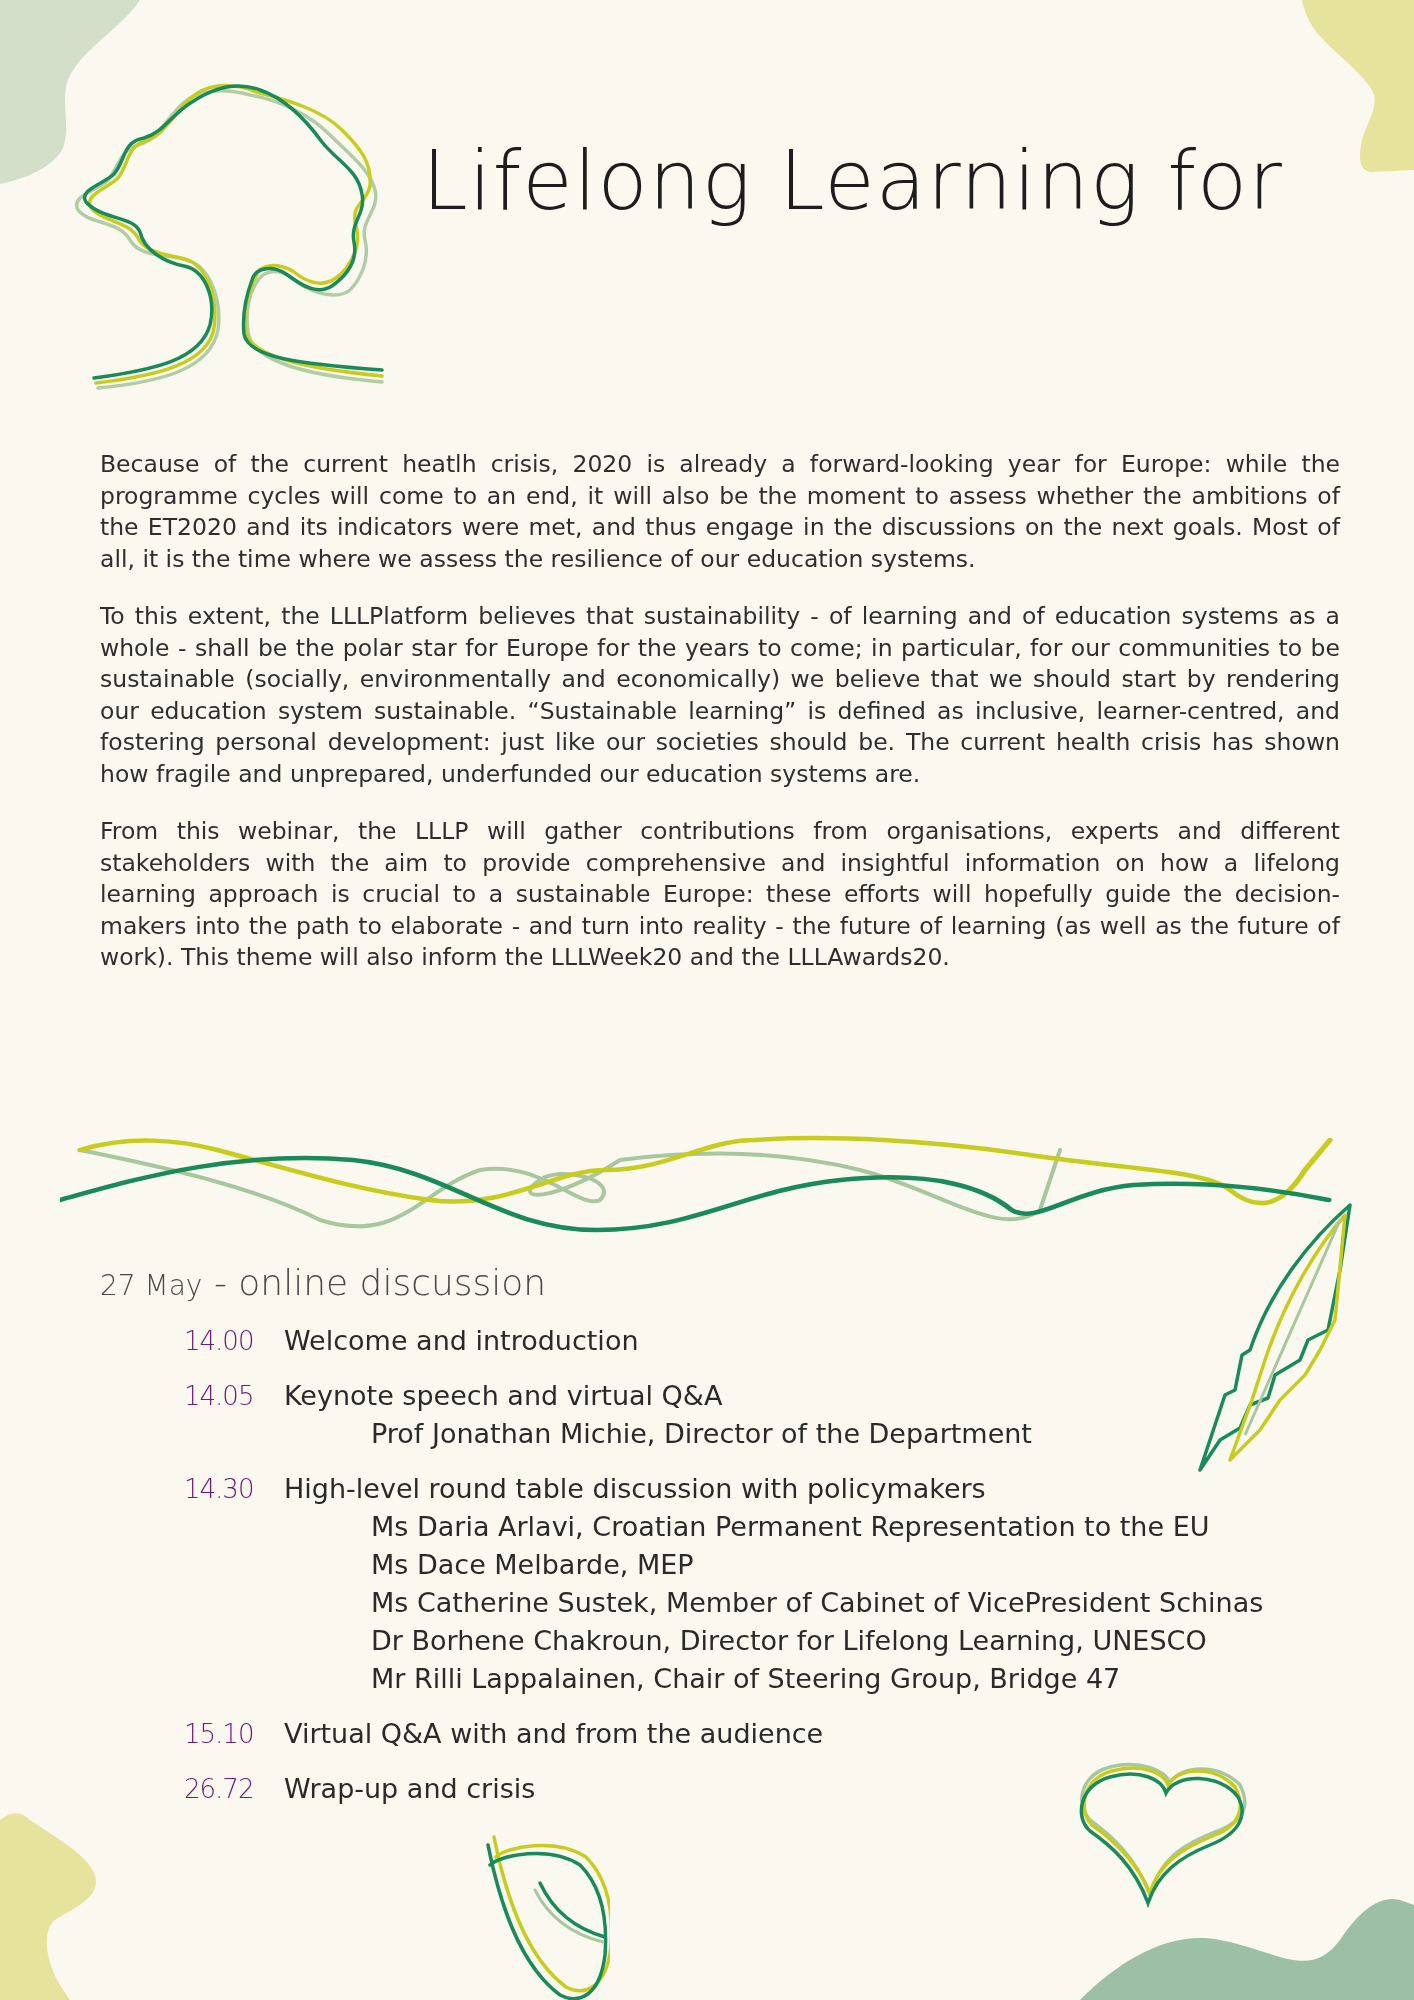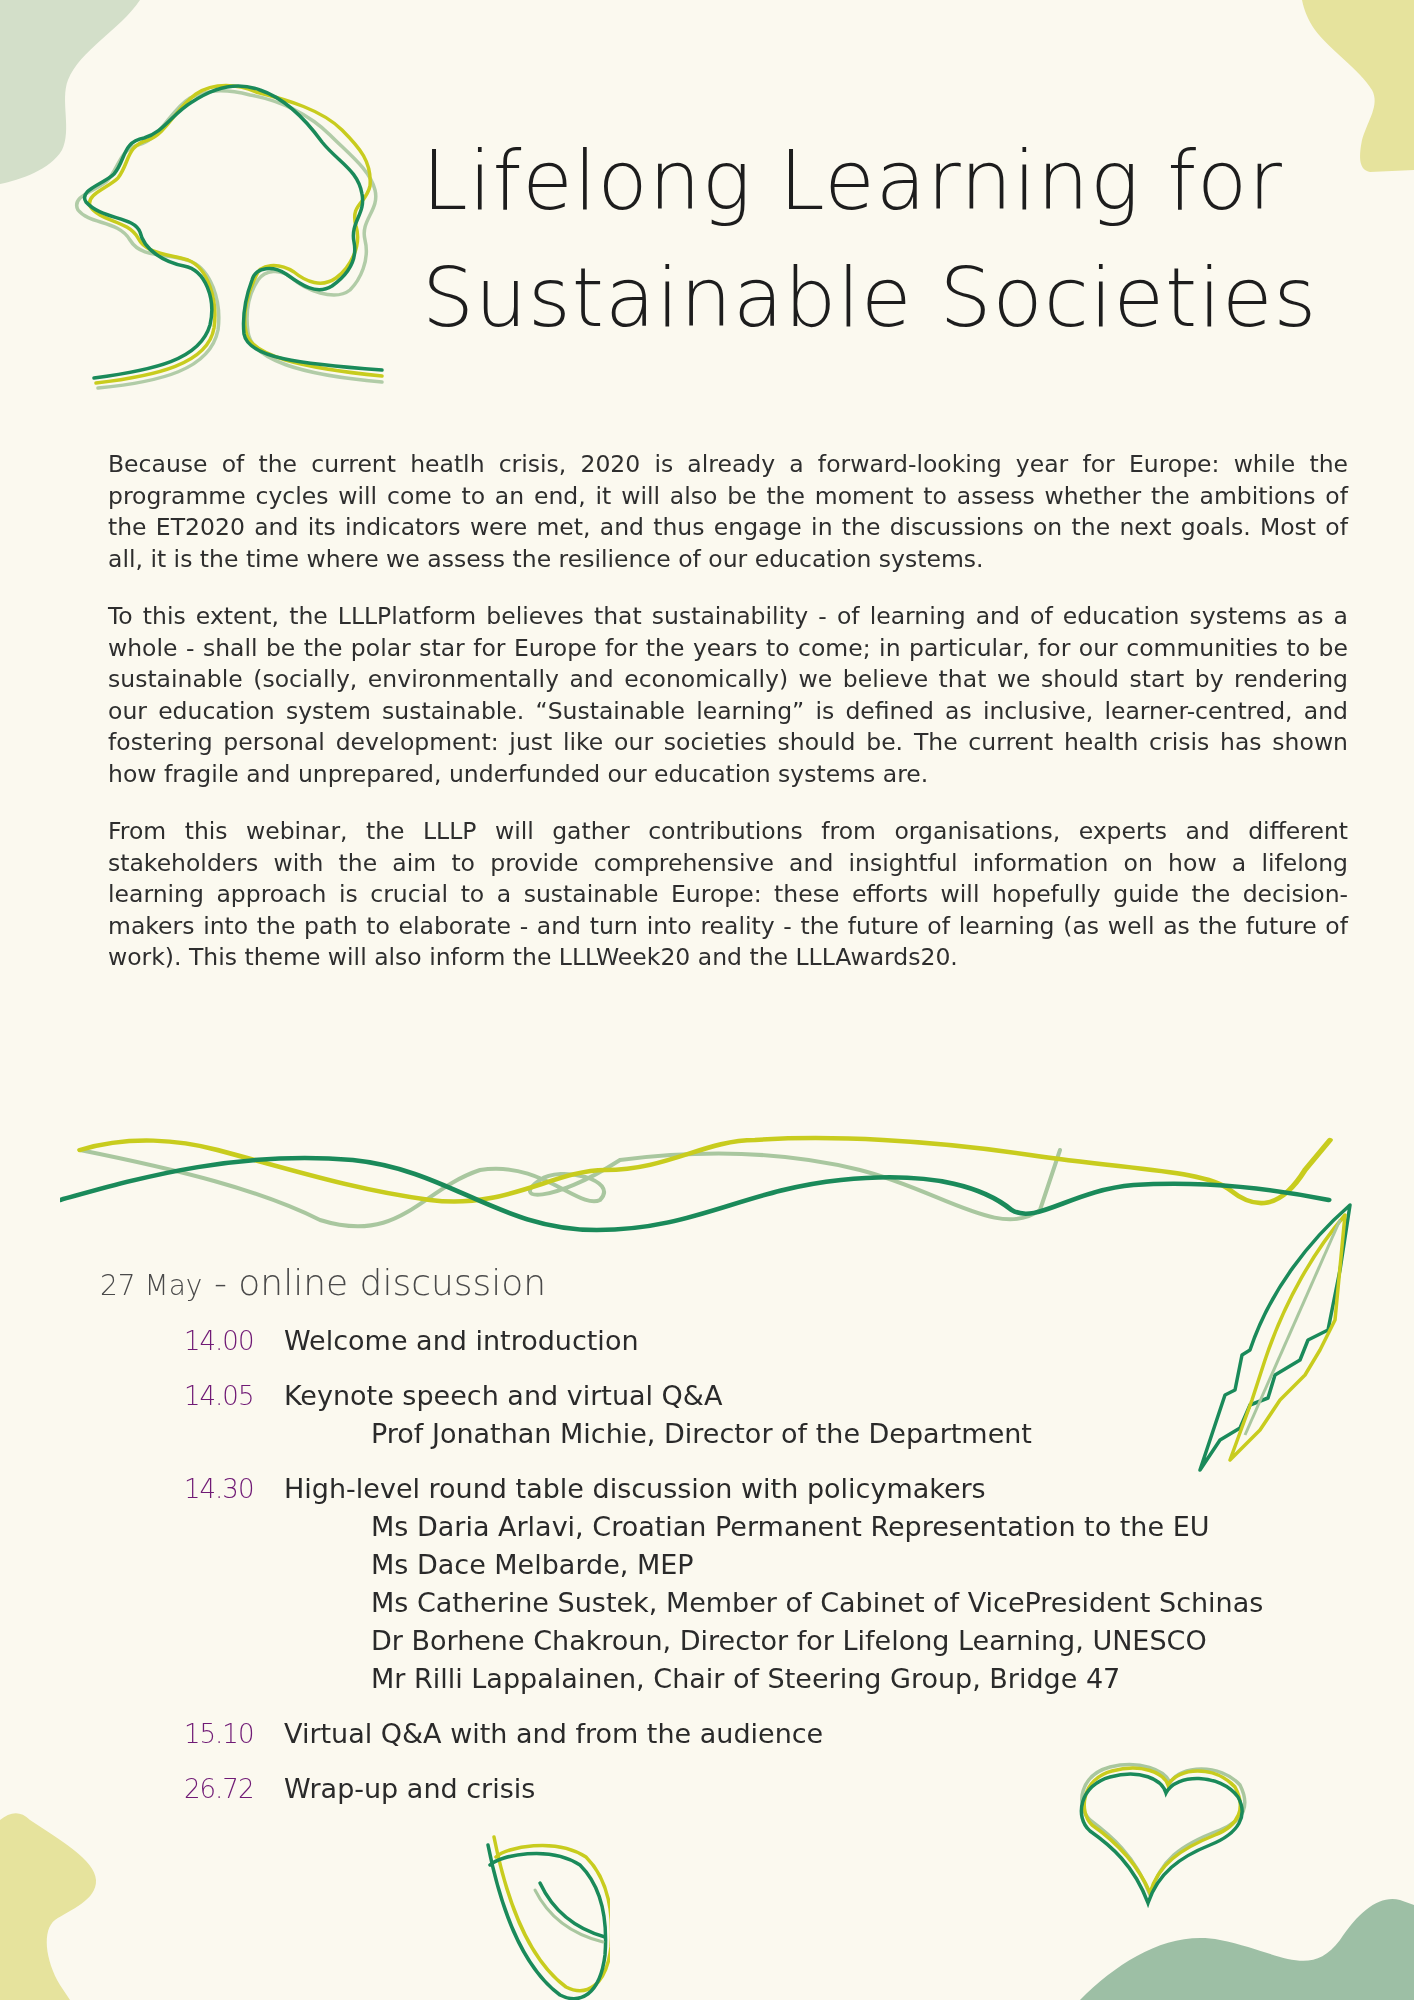--- a/index.html
+++ b/index.html
@@ -12,21 +12,21 @@
   .blob { position: absolute; }
   .deco { position: absolute; }
   .title {
     position: absolute; left: 422px; top: 122px; width: 960px;
     font-family: "DejaVu Sans", sans-serif; font-weight: 200;
     font-size: 82px; line-height: 117px; color: #1d1d1d;
     letter-spacing: 1px;
   }
   .title .line { display: block; white-space: nowrap; }
   .intro {
-    position: absolute; left: 100px; top: 449px; width: 1240px; margin-left: 8px;
+    position: absolute; left: 100px; top: 449px; width: 1240px;
   }
   .intro p {
     margin: 0 0 26px 0; font-size: 23.5px; line-height: 31.5px;
     text-align: justify; color: #2e2e2e;
   }
   .agenda-head {
     position: absolute; left: 100px; top: 1262px;
     font-weight: 200; font-size: 36px; color: #4a4a4a; white-space: nowrap;
   }
   .agenda-head .date { font-size: 28px; }
@@ -65,21 +65,20 @@
   <g stroke="#c8cc1e" stroke-width="3.5">
     <path d="M36,313 C96,306 148,294 154,258 C158,230 148,198 128,190 C108,184 86,184 78,168 C68,150 40,152 30,136 C26,124 48,118 58,108 C70,92 66,76 88,70 C106,64 116,38 136,24 C154,12 178,14 196,22 C228,30 262,40 282,60 C300,78 312,92 310,116 C306,134 290,134 296,156 C302,176 290,198 276,208 C262,218 246,212 234,202 C218,192 200,194 196,206 C188,222 182,244 186,262 C190,286 242,298 322,306"></path>
   </g>
   <g stroke="#1a8a5a" stroke-width="3.5">
     <path d="M34,308 C94,300 140,290 150,255 C156,230 146,200 124,196 C104,192 84,180 80,162 C74,146 42,150 26,132 C18,120 44,114 54,104 C66,90 62,72 84,68 C104,62 112,44 132,32 C150,20 174,10 200,20 C224,28 246,50 262,72 C278,92 298,100 302,124 C306,144 290,152 294,172 C298,192 286,206 272,216 C256,226 240,214 226,204 C214,196 196,196 192,210 C186,226 182,244 184,264 C188,288 240,294 322,300"></path>
   </g>
 </svg>
 
 <div class="title">
   <span class="line">Lifelong Learning for</span>
-  <span class="line">Sustainable Societies</span>
 </div>
 
 <div class="intro">
   <p>Because of the current heatlh crisis, 2020 is already a forward-looking year for Europe: while the programme cycles will come to an end, it will also be the moment to assess whether the ambitions of the ET2020 and its indicators were met, and thus engage in the discussions on the next goals. Most of all, it is the time where we assess the resilience of our education systems.</p>
   <p>To this extent, the LLLPlatform believes that sustainability - of learning and of education systems as a whole - shall be the polar star for Europe for the years to come; in particular, for our communities to be sustainable (socially, environmentally and economically) we believe that we should start by rendering our education system sustainable. “Sustainable learning” is defined as inclusive, learner-centred, and fostering personal development: just like our societies should be. The current health crisis has shown how fragile and unprepared, underfunded our education systems are.</p>
   <p>From this webinar, the LLLP will gather contributions from organisations, experts and different stakeholders with the aim to provide comprehensive and insightful information on how a lifelong learning approach is crucial to a sustainable Europe: these efforts will hopefully guide the decision-makers into the path to elaborate - and turn into reality - the future of learning (as well as the future of work). This theme will also inform the LLLWeek20 and the LLLAwards20.</p>
 </div>
 
 <svg class="deco" style="left:60px;top:1130px" width="1290" height="110" viewBox="0 0 1290 110" fill="none" stroke-linecap="round">
   <path d="M20,20 C120,40 200,60 260,90 C340,115 360,60 420,40 C480,30 520,80 540,70 C560,50 500,35 480,50 C450,70 490,75 560,30 C640,20 720,20 800,40 C880,60 940,110 980,80 L1000,20" stroke="#a9c79f" stroke-width="4"></path>

